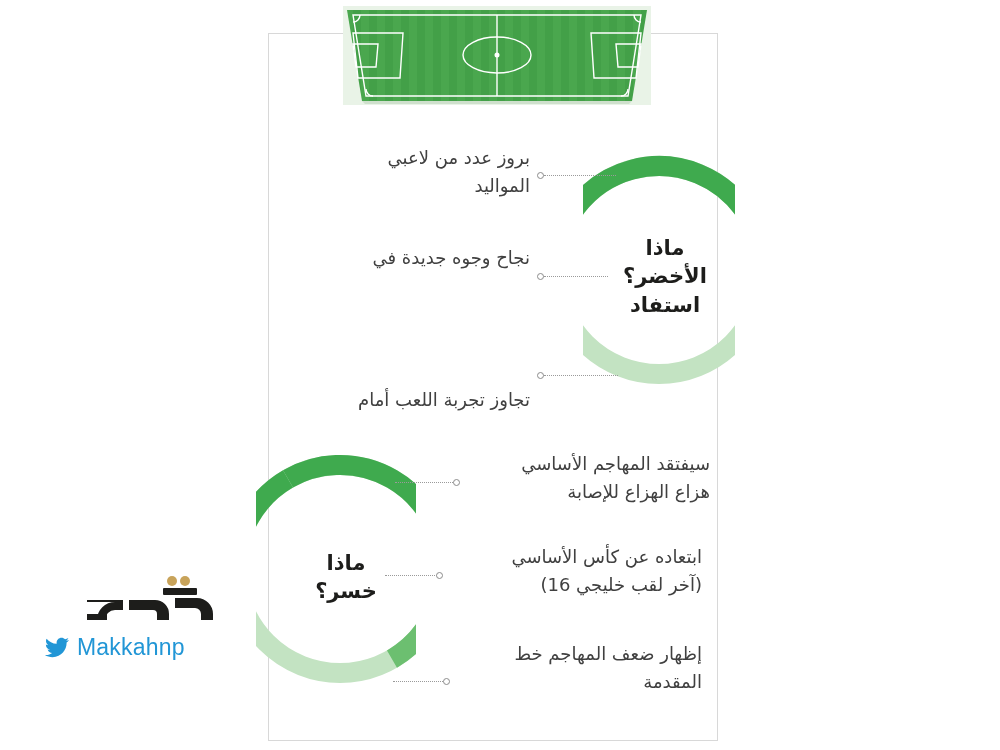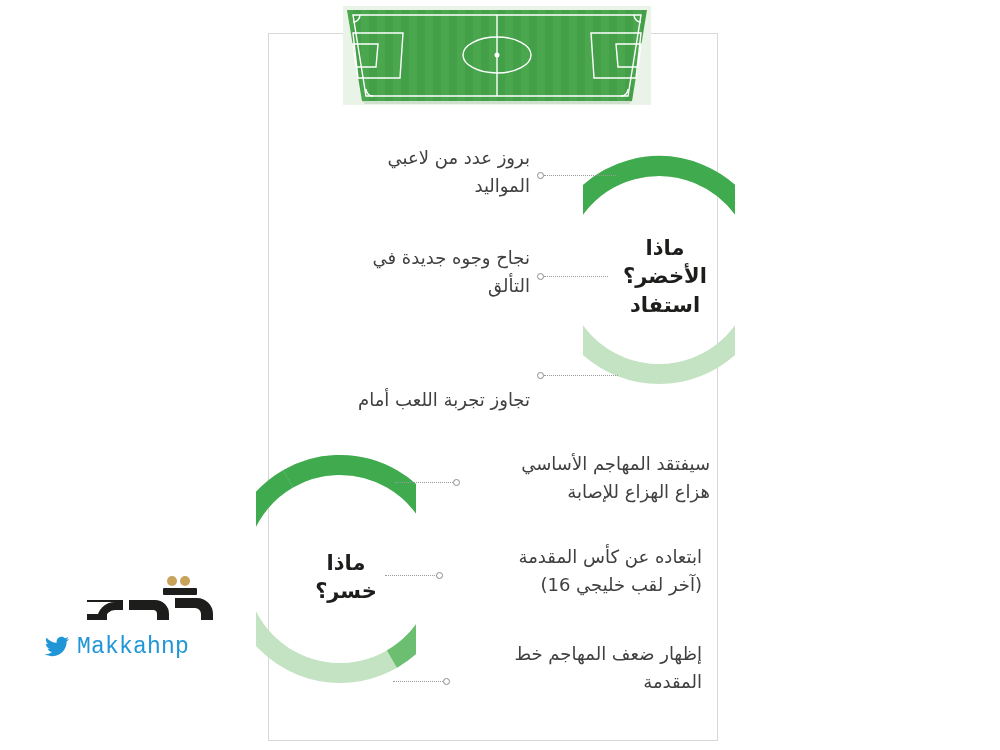--- a/index.html
+++ b/index.html
@@ -104,21 +104,21 @@
   }
   .logo-handle {
     display: flex;
     align-items: center;
     gap: 7px;
     margin-top: 4px;
     direction: ltr;
   }
   .logo-handle .handle-text {
     color: #2196d6;
-    font-family: Liberation Mono, monospace;
+    font-family: Liberation Sans, sans-serif;
     font-size: 23px;
     letter-spacing: .2px;
     text-align: right;
   }
 </style>
 </head>
 <body>
 
 <div id="canvas">
 
@@ -185,21 +185,20 @@
   <div class="leader" style="left:544px; top:375px; width:74px;"></div>
   <div class="dot" style="left:537px; top:372px;"></div>
 
   <div class="item" style="left:280px; top:144px; width:250px;">
     <div>بروز عدد من لاعبي</div>
     <div>المواليد</div>
   </div>
 
   <div class="item" style="left:280px; top:244px; width:250px;">
     <div>نجاح وجوه جديدة في</div>
-    <div>التألق</div>
   </div>
 
   <div class="item" style="left:280px; top:343px; width:250px;margin-top:43px;">
     <div>تجاوز تجربة اللعب أمام</div>
   </div>
 
   <div class="ring" style="left:256px; top:434px;">
     <svg width="160" height="270" viewBox="0 0 160 270">
       <g transform="translate(84,135)">
         <circle r="104" fill="none" stroke="#c3e3c2" stroke-width="20"></circle>
@@ -223,21 +222,21 @@
 
   <div class="leader" style="left:393px; top:681px; width:50px;"></div>
   <div class="dot" style="left:443px; top:678px;"></div>
 
   <div class="item" style="left:460px; top:450px; width:250px;">
     <div>سيفتقد المهاجم الأساسي</div>
     <div>هزاع الهزاع للإصابة</div>
   </div>
 
   <div class="item" style="left:452px; top:543px; width:250px;">
-    <div>ابتعاده عن كأس المقدمة</div>
+    <div>ابتعاده عن كأس الأساسي</div>
     <div>(آخر لقب خليجي 16)</div>
   </div>
 
   <div class="item" style="left:452px; top:640px; width:250px;">
     <div>إظهار ضعف المهاجم خط</div>
     <div>المقدمة</div>
   </div>
 
   <div class="logo-wrap">
     <svg class="logo-mark" viewBox="0 0 140 56">

